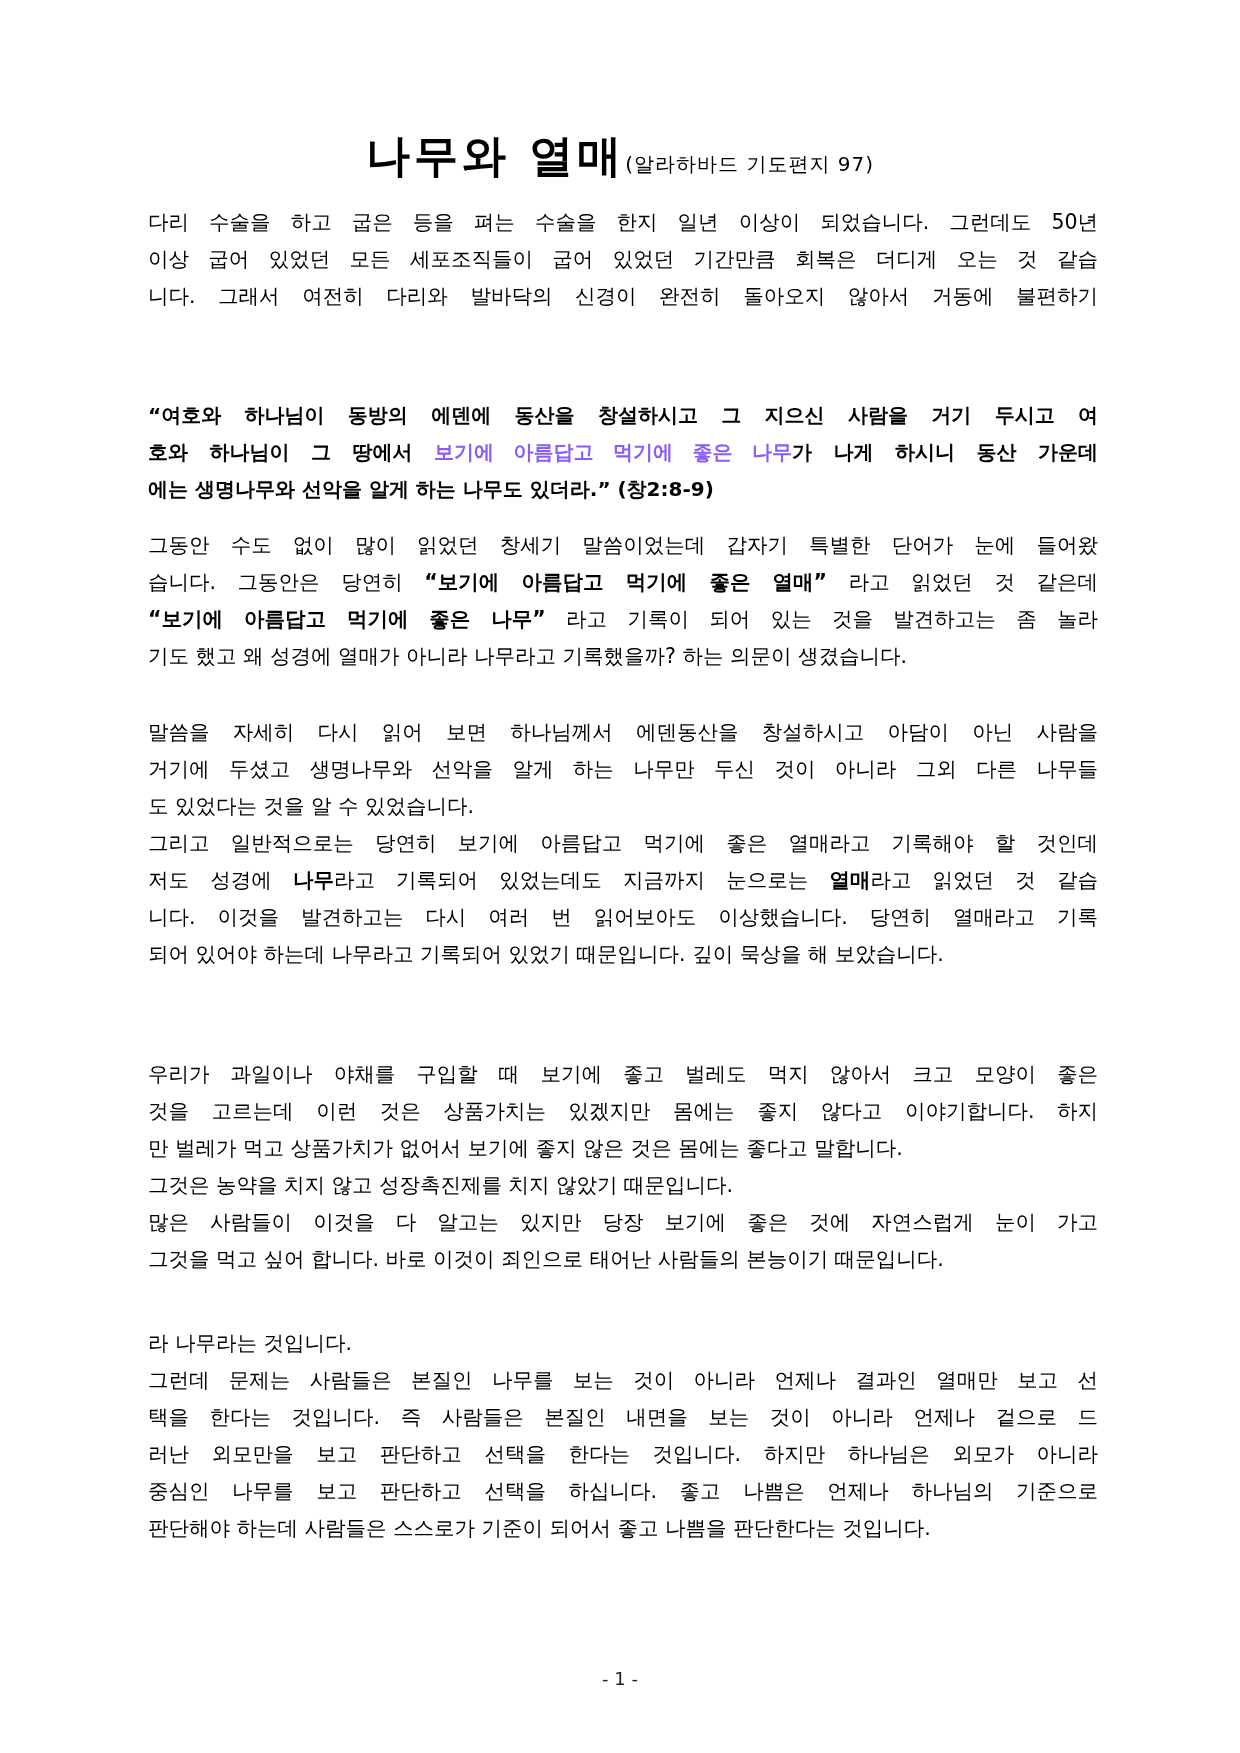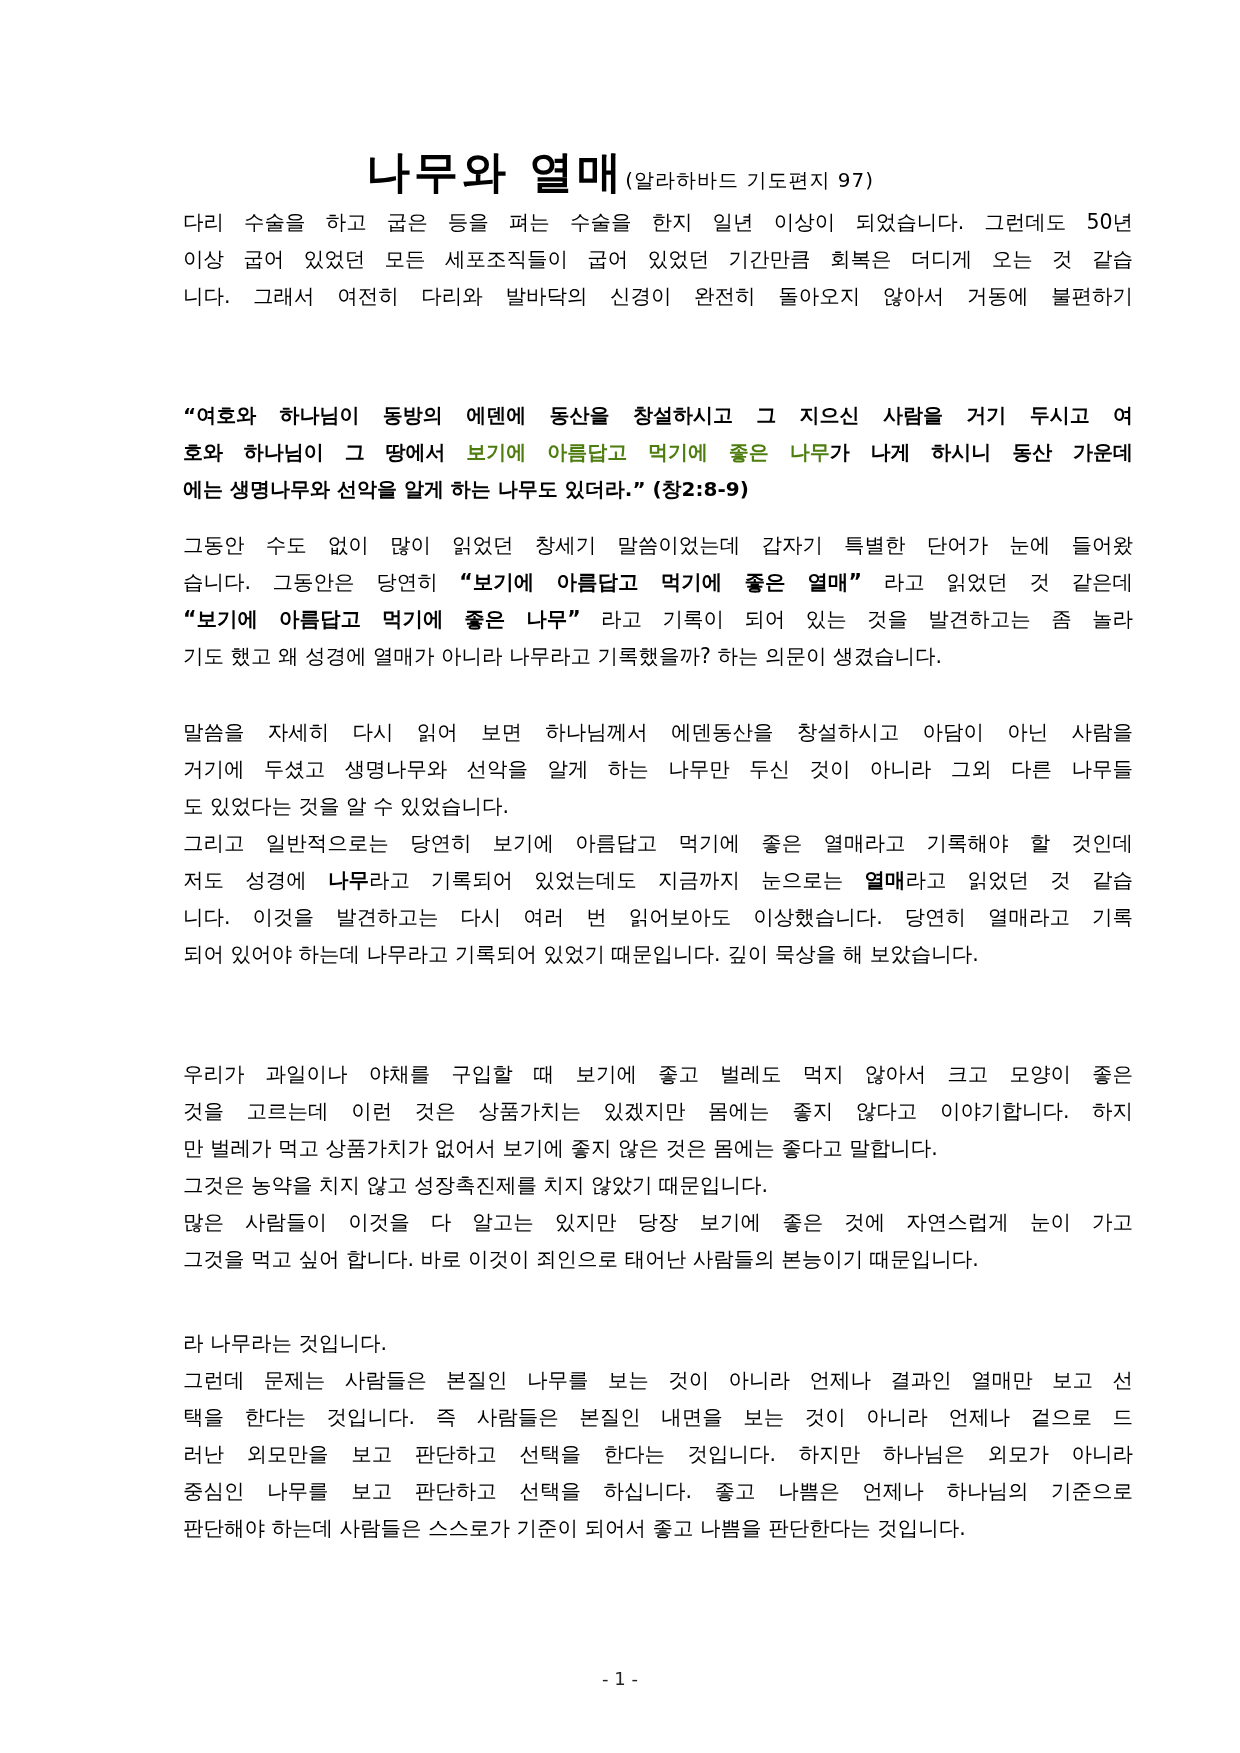--- a/index.html
+++ b/index.html
@@ -1,27 +1,27 @@
 <!DOCTYPE html>
 <html><head>
 <meta charset="utf-8">
 <style>
   html, body { margin: 0; padding: 0; background: #ffffff; }
   body { width: 1240px; height: 1753px; position: relative; overflow: hidden;
          font-family: "DejaVu Sans", "Liberation Sans", sans-serif; color: #000; }
   .page { position: absolute; left: 0; top: 0; width: 1240px; height: 1753px; }
-  .title { position: absolute; top: 128px; left: 0; width: 1240px; text-align: center; line-height: 88px; }
+  .title { position: absolute; top: 128px; left: 0; width: 1240px; text-align: center; line-height: 56px; }
   .title-main { font-size: 44px; font-weight: bold; letter-spacing: 4px; }
   .title-sub { font-size: 20px; font-weight: normal; letter-spacing: 1px; }
-  .body { position: absolute; left: 148px; width: 950px; margin-left: 35px; }
+  .body { position: absolute; left: 148px; width: 950px; }
   .line { height: 37px; line-height: 37px; font-size: 20.5px; white-space: nowrap;
           text-align: justify; text-align-last: justify; }
   .line.last { text-align-last: left; }
   .quote .line { font-weight: bold; font-size: 20px; }
-  .red { color: #4d7c0f; }
+  .red { color: #8b5cf6; font-family: Liberation Serif, serif; }
   .b { font-weight: bold; }
   .footer { position: absolute; top: 1668px; left: 0; width: 1240px; text-align: center;
             font-size: 18px; color: #222; }
 </style>
 </head>
 <body>
 
 <div class="page">
 
   <div class="title">

